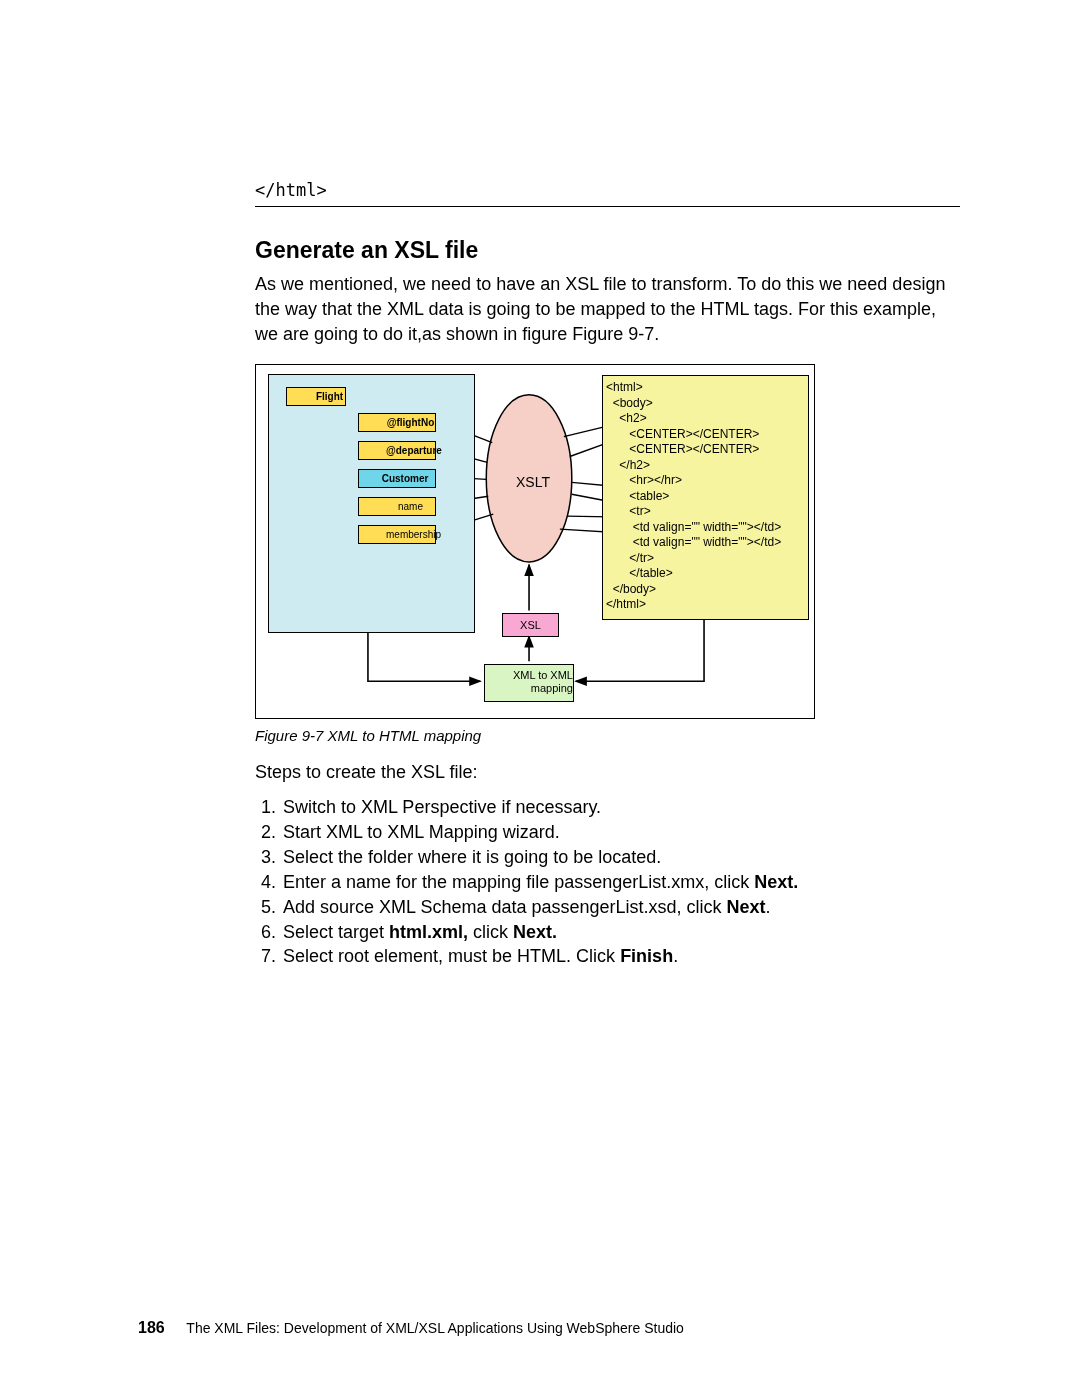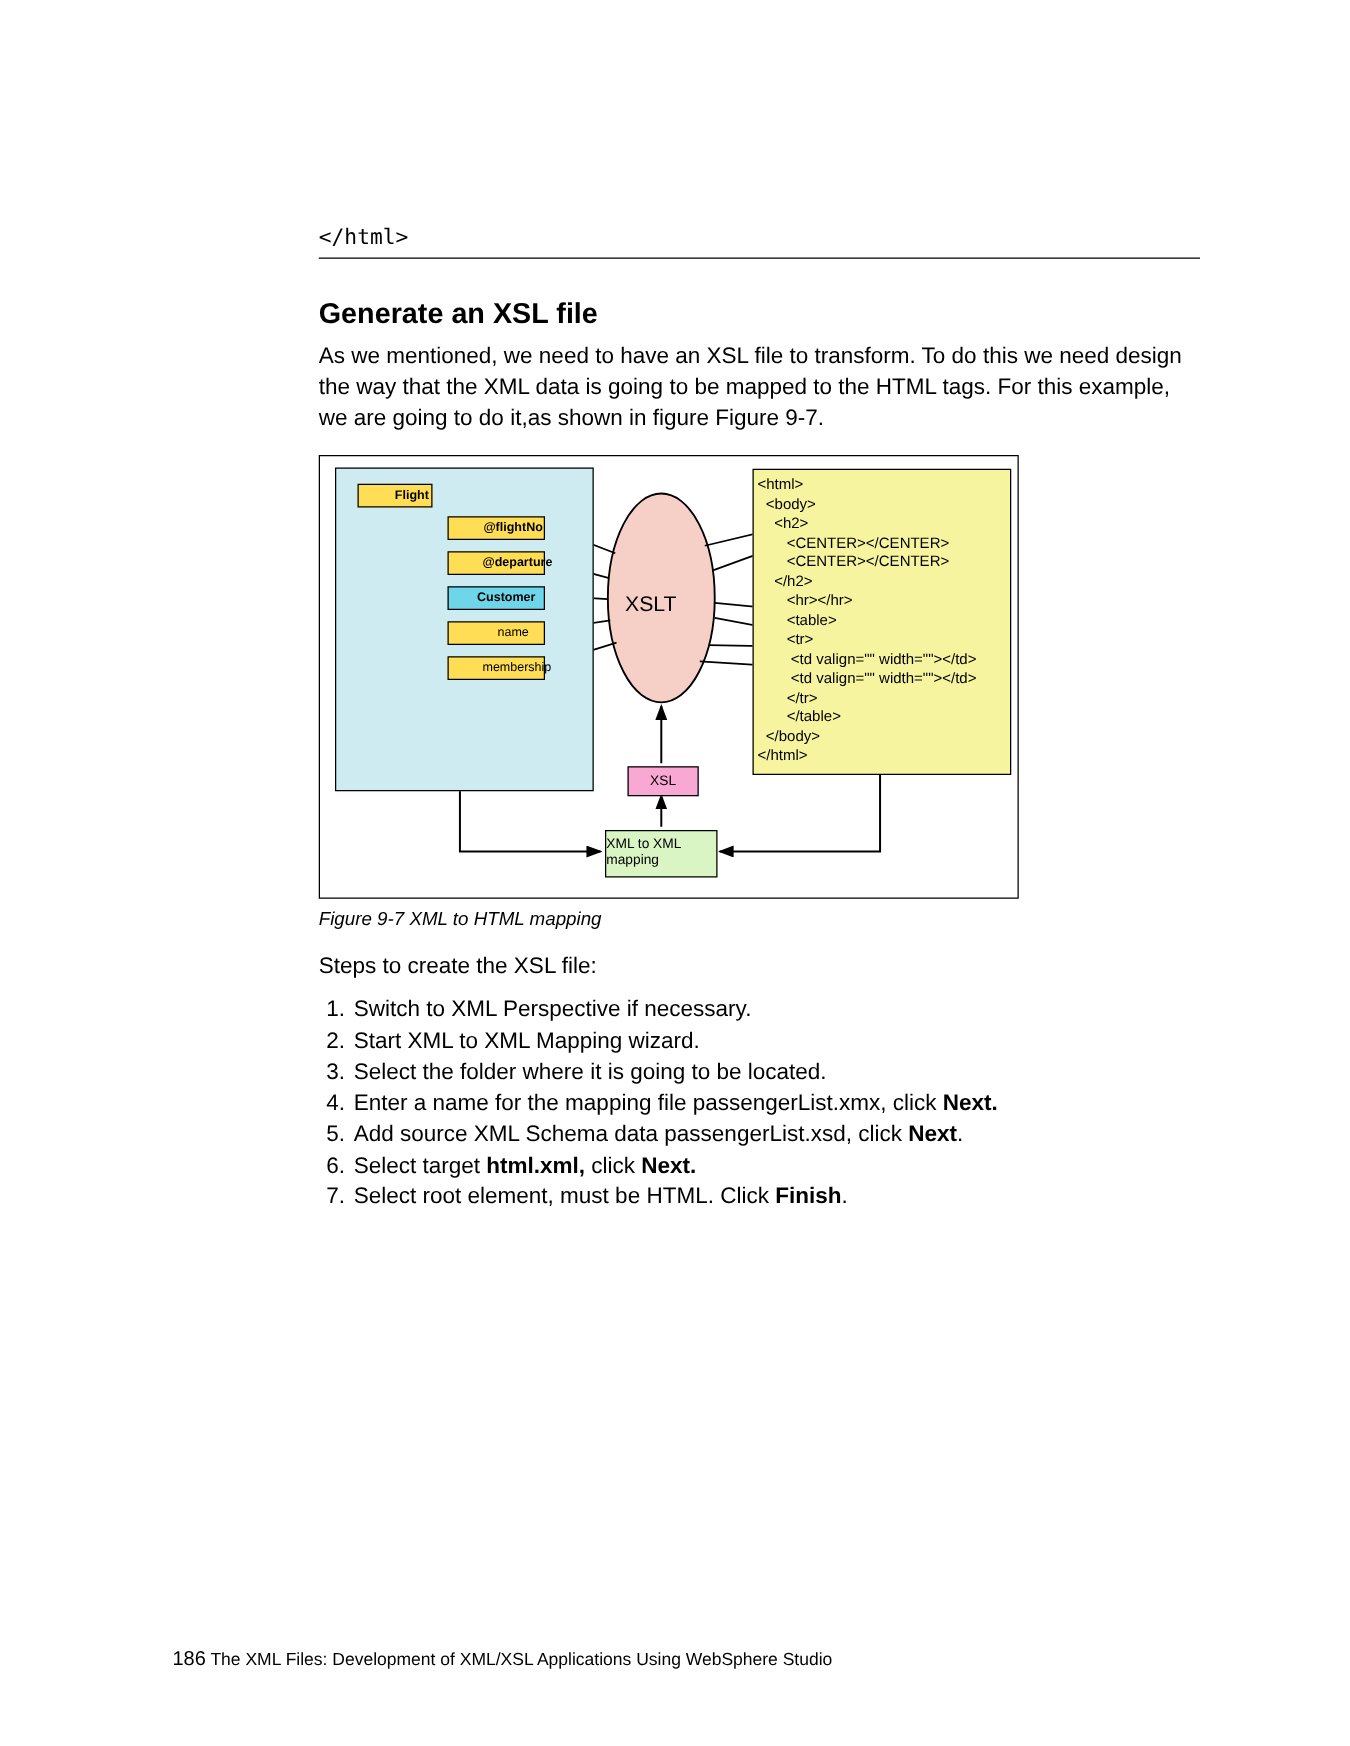--- a/index.html
+++ b/index.html
@@ -61,22 +61,23 @@
   }
   .steps li { margin: 0; padding-left: 2px; }
   .footer {
     position: absolute;
     bottom: 60px;
     left: 138px;
     right: 120px;
     font-size: 14px;
   }
   .footer .pgnum {
-    font-weight: normal;
+    font-weight: bold;
     font-size: 16px;
+    margin-right: 18px;
   }
 
   
   .fig-left {
     position: absolute;
     left: 12px; top: 9px;
     width: 205px; height: 257px;
     background: #cdebf0;
     border: 1.5px solid #000;
   }
@@ -89,41 +90,41 @@
   }
   .fig-right .html-code {
     font-family: Arial, Helvetica, sans-serif;
     font-size: 12px;
     line-height: 15.5px;
     padding: 4px 3px;
     white-space: pre;
   }
   .xslt-label {
     position: absolute;
-    left: 244px; top: 109px;
-    font-size: 17px;
+    left: 260px; top: 109px;
+    font-size: 14px;
   }
   .xsl-box {
     position: absolute;
     left: 246px; top: 248px;
     width: 55px; height: 22px;
     background: #f9a8d4;
     border: 1.5px solid #000;
     font-size: 11px;
     text-align: center;
     line-height: 22px;
   }
   .map-box {
     position: absolute;
     left: 228px; top: 299px;
     width: 90px; height: 38px;
     background: #d9f5c4;
     border: 1.5px solid #000;
     font-size: 11px;
-    text-align: left;
+    text-align: right;
     padding-top: 4px;
     box-sizing: border-box;
     line-height: 13px;
   }
   .node {
     position: absolute;
     border: 1.5px solid #000;
     font-size: 10px;
     font-weight: bold;
     text-align: center;

